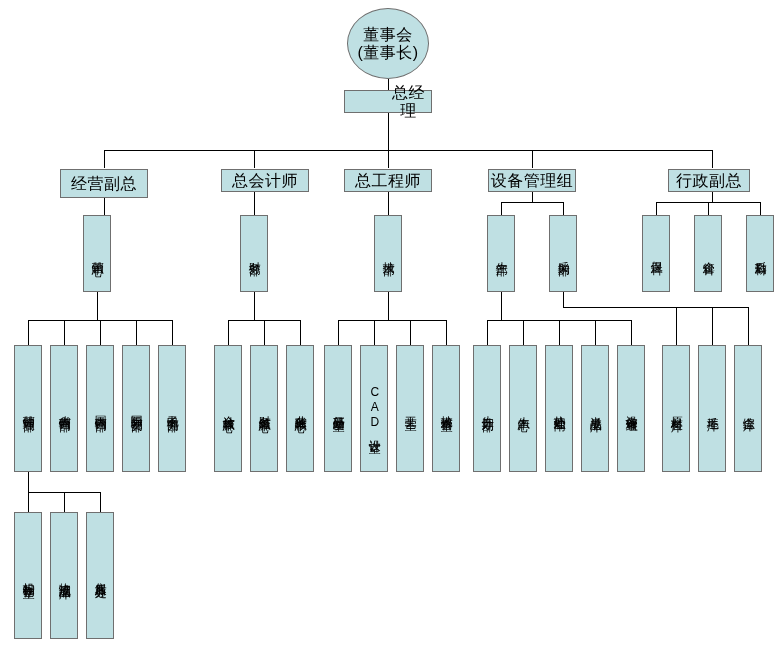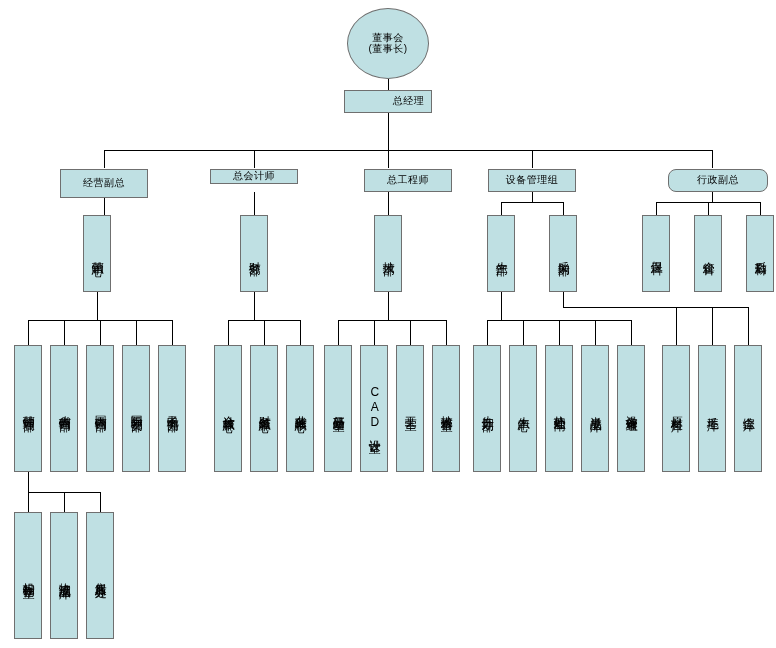--- a/index.html
+++ b/index.html
@@ -1,21 +1,21 @@
 <!DOCTYPE html>
 <html><head>
 <meta charset="utf-8">
 <style>
   html,body{margin:0;padding:0;background:#ffffff;}
   body{width:776px;height:648px;position:relative;font-family:"Liberation Sans","DejaVu Sans",sans-serif;color:#000;}
   #chart{position:absolute;left:0;top:0;width:776px;height:648px;}
   .node{position:absolute;box-sizing:border-box;background:#bfe0e3;border:1px solid #6f6f6f;
         display:flex;align-items:center;justify-content:center;text-align:center;}
   .node span{display:block;line-height:1.08;letter-spacing:0.5px;}
-  .h-node span{font-size:10px;}
+  .h-node span{font-size:16px;}
   .v-node span{writing-mode:vertical-rl;text-orientation:upright;font-size:12px;letter-spacing:1px;line-height:1.12;}
   .ellipse{border-radius:50%;}
   svg.lines{position:absolute;left:0;top:0;width:776px;height:648px;pointer-events:none;}
 </style>
 </head>
 <body>
 
 <div id="chart">
 
   <svg class="lines">
@@ -97,30 +97,30 @@
 (董事长)</span>
   </div>
 
   <div class="node h-node" style="left:344px;top:90px;width:88px;height:23px;padding-left:41px;">
     <span>总经理</span>
   </div>
 
   <div class="node h-node" style="left:60px;top:169px;width:88px;height:29px;">
     <span>经营副总</span>
   </div>
-  <div class="node h-node" style="left:210px;top:169px;width:88px;height:15px;">
+  <div class="node h-node" style="left:221px;top:169px;width:88px;height:23px;">
     <span>总会计师</span>
   </div>
-  <div class="node h-node" style="left:364px;top:169px;width:88px;height:23px;">
+  <div class="node h-node" style="left:344px;top:169px;width:88px;height:23px;">
     <span>总工程师</span>
   </div>
   <div class="node h-node" style="left:488px;top:169px;width:88px;height:23px;">
     <span>设备管理组</span>
   </div>
-  <div class="node h-node" style="left:668px;top:169px;width:100px;height:23px;border-radius:8px;">
+  <div class="node h-node" style="left:668px;top:169px;width:82px;height:23px;">
     <span>行政副总</span>
   </div>
 
   <div class="node v-node" style="left:83px;top:215px;width:28px;height:77px;">
     <span>营销中心</span>
   </div>
   <div class="node v-node" style="left:240px;top:215px;width:28px;height:77px;">
     <span>财务部</span>
   </div>
   <div class="node v-node" style="left:374px;top:215px;width:28px;height:77px;">

